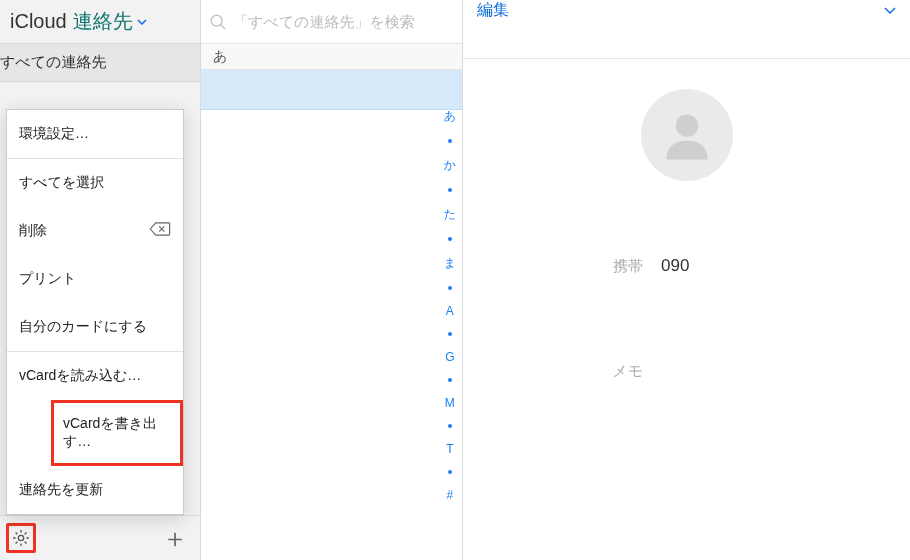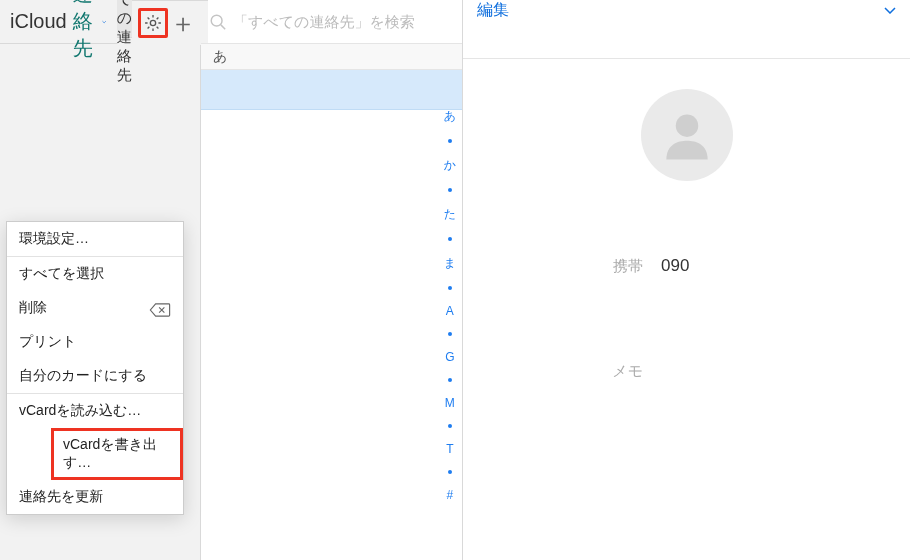--- a/index.html
+++ b/index.html
@@ -1,35 +1,35 @@
 <!DOCTYPE html>
 <html><head>
 <meta charset="utf-8">
 <style>
   * { box-sizing: border-box; margin: 0; padding: 0; }
   html, body { width: 910px; height: 560px; font-family: -apple-system, "Helvetica Neue", Arial, sans-serif; overflow: hidden; background: #fff; }
   .app { display: flex; width: 910px; height: 560px; position: relative; }
 
   
-  .sidebar { width: 201px; background: #f2f2f2; border-right: 1px solid #d9d9d9; display: flex; flex-direction: row; position: relative; }
+  .sidebar { width: 201px; background: #f2f2f2; border-right: 1px solid #d9d9d9; display: flex; flex-direction: column; position: relative; }
   .sidebar-header { height: 44px; display: flex; align-items: center; padding: 0 10px; border-bottom: 1px solid #d9d9d9; }
   .brand { font-size: 20px; color: #333; }
   .brand-sub { font-size: 20px; color: #0f766e; margin-left: 6px; display: flex; align-items: center; }
   .brand-sub svg { margin-left: 4px; }
   .group-row { height: 38px; display: flex; align-items: center; padding: 0 0; font-size: 15px; color: #333; background: #e6e6e6; border-bottom: 1px solid #d9d9d9; }
   .sidebar-spacer { flex: 1; }
   .sidebar-footer { height: 45px; border-top: 1px solid #d9d9d9; display: flex; align-items: center; justify-content: space-between; padding: 0 10px 0 6px; background: #f2f2f2; }
   .gear-wrap { width: 30px; height: 30px; display: flex; align-items: center; justify-content: center; border: 3px solid #e32; border-radius: 2px; }
   .gear-wrap svg { stroke: #555; }
   .plus-wrap { width: 30px; height: 30px; display: flex; align-items: center; justify-content: center; }
   .plus { font-size: 26px; color: #666; font-weight: 200; line-height: 1; }
 
   
   .settings-menu { position: absolute; left: 6px; bottom: 45px; width: 178px; background: #fff; border: 1px solid #ccc; box-shadow: 0 4px 18px rgba(0,0,0,0.15); font-size: 14px; color: #222; }
-  .menu-item { padding: 8px 12px; display: flex; align-items: flex-end; justify-content: space-between; cursor: default; }
+  .menu-item { padding: 15px 12px; display: flex; align-items: flex-start; justify-content: space-between; cursor: default; }
   .menu-sep { height: 1px; background: #e2e2e2; margin: 0; }
   .menu-item.highlighted { outline: 3px solid #e32; outline-offset: -3px; margin-left: 44px; }
   .backspace-icon { width: 22px; height: 14px; }
 
   
   .list-col { width: 262px; border-right: 1px solid #d9d9d9; display: flex; flex-direction: column; position: relative; }
   .search-bar { height: 44px; border-bottom: 1px solid #e5e5e5; display: flex; align-items: center; padding: 0 8px; gap: 6px; }
   .search-bar svg { flex: none; }
   .search-input { border: none; outline: none; font-size: 15px; color: #555; flex: 1; background: transparent; }
   .search-input::placeholder { color: #bcbcbc; }

